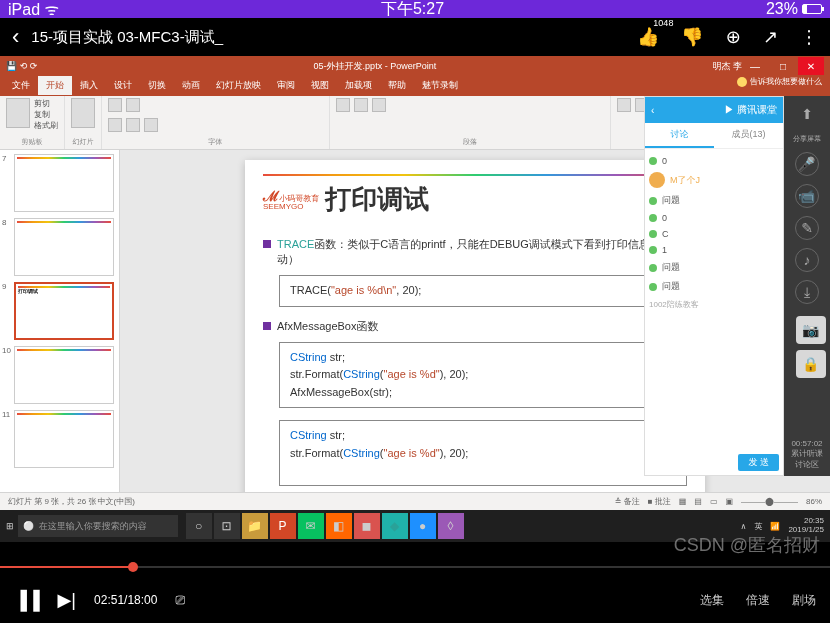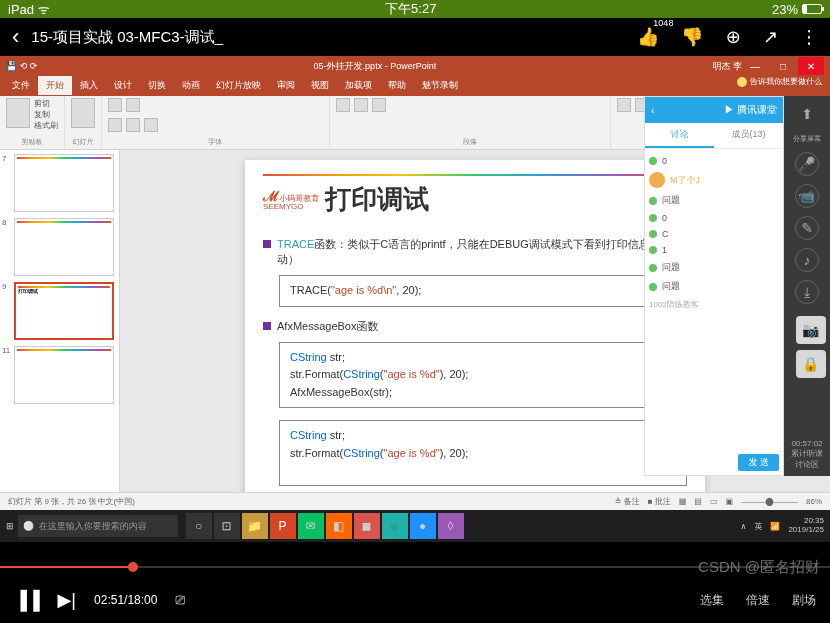--- a/index.html
+++ b/index.html
@@ -1,17 +1,17 @@
 <!DOCTYPE html>
 <html><head>
 <meta charset="utf-8">
 <style>
 *{margin:0;padding:0;box-sizing:border-box;font-family:"Microsoft YaHei",Arial,sans-serif}
 body{width:830px;height:623px;background:#000;position:relative;overflow:hidden;font-size:10px}
-.ipad-bar{height:18px;background:#4d7c0f;color:#fff;display:flex;align-items:center;padding:0 8px;font-size:13px}
+.ipad-bar{height:18px;background:#6d28d9;color:#fff;display:flex;align-items:center;padding:0 8px;font-size:16px}
 .ipad-bar .left{flex:0 0 auto}
 .ipad-bar .center{flex:1;text-align:center}
 .ipad-bar .right{flex:0 0 auto;display:flex;align-items:center;gap:4px}
 .battery{width:20px;height:10px;border:1px solid #fff;border-radius:2px;position:relative}
 .battery::after{content:"";position:absolute;right:-3px;top:2px;width:2px;height:4px;background:#fff}
 .battery .fill{width:23%;height:100%;background:#fff}
 .video-bar{height:38px;background:#000;display:flex;align-items:center;padding:0 12px;color:#fff}
 .back-arrow{font-size:22px;margin-right:12px}
 .video-title{flex:1;font-size:15px}
 .video-actions{display:flex;gap:22px;font-size:18px;align-items:center}
@@ -90,21 +90,21 @@
 .tb-ico.purple{background:#9b59b6}
 .tb-ico.orange{background:#ff6600}
 .tb-right{margin-left:auto;display:flex;align-items:center;gap:8px;font-size:8px;color:#ccc}
 .tb-clock{text-align:right;line-height:1.1}
 .progress-bar{position:absolute;bottom:55px;left:0;right:0;height:2px;background:#333}
 .progress-fill{height:100%;width:16%;background:#e74c3c;position:relative}
 .progress-dot{position:absolute;right:-5px;top:-4px;width:10px;height:10px;background:#e74c3c;border-radius:50%}
 .player-controls{position:absolute;bottom:0;left:0;right:0;height:46px;background:#000;display:flex;align-items:center;padding:0 14px;color:#fff;font-size:12px;gap:18px}
 .play-ico{font-size:18px}
 .player-right{margin-left:auto;display:flex;gap:22px;align-items:center;font-size:12px;color:#ccc}
-.watermark{position:absolute;bottom:46px;right:10px;color:#888;font-size:15px;opacity:.8}
+.watermark{position:absolute;bottom:66px;right:10px;color:#888;font-size:18px;opacity:.8}
 </style>
 </head>
 <body>
 
 <div class="ipad-bar">
   <div class="left"><span>iPad</span> <span>ᯤ</span></div>
   <div class="center">下午5:27</div>
   <div class="right">
       <span>23%</span>
       <div class="battery">
@@ -221,20 +221,26 @@
             <span class="num">8</span>
             <div class="slide">
               <div class="rainbow"></div>
             </div>
           </div>
         <div class="thumb active">
             <span class="num">9</span>
             <div class="slide"><div class="rainbow"></div><b>打印调试</b></div>
           </div>
         <div class="thumb">
+            <span class="num">10</span>
+            <div class="slide">
+              <div class="rainbow"></div>
+            </div>
+          </div>
+        <div class="thumb">
             <span class="num">11</span>
             <div class="slide">
               <div class="rainbow"></div>
             </div>
           </div>
       </div>
 
       <div class="main-slide">
         <div class="slide-canvas">
           <div class="rainbow"></div>

